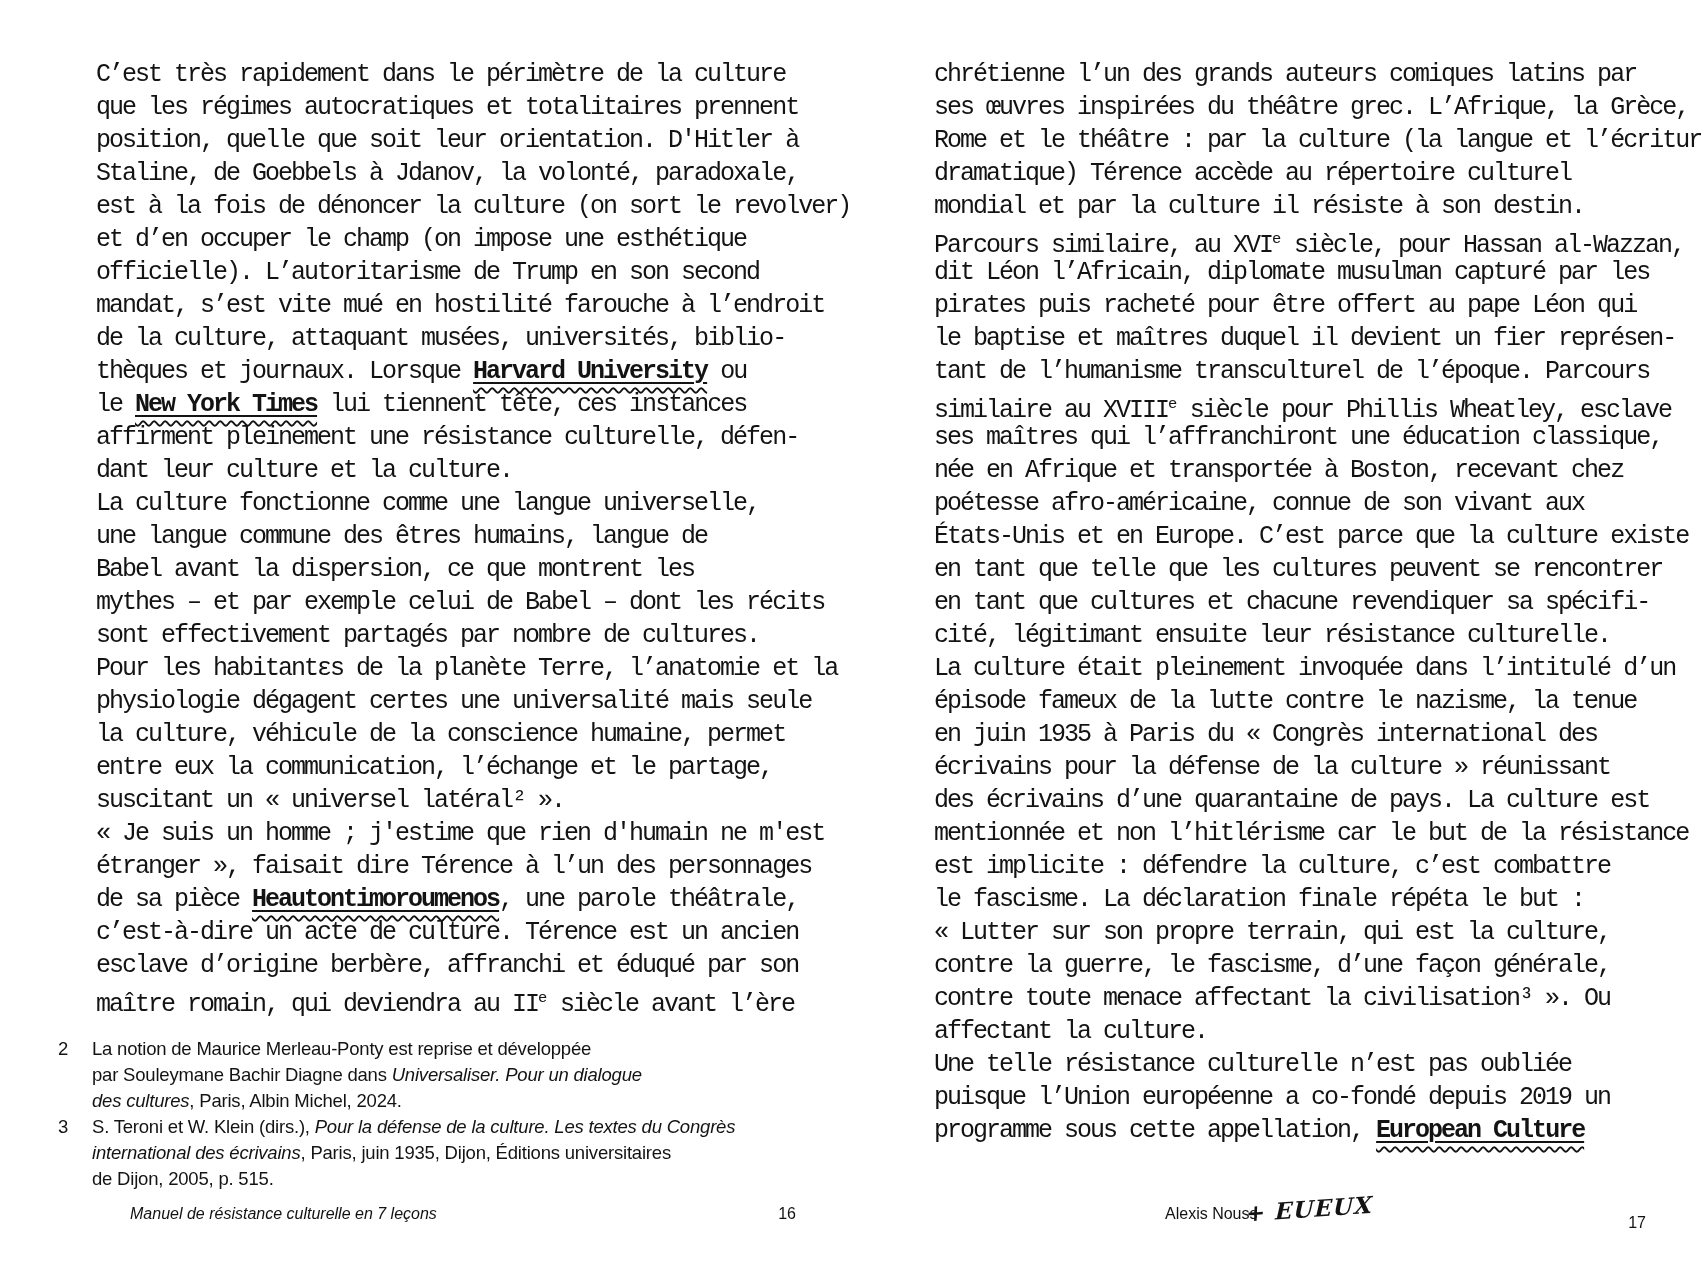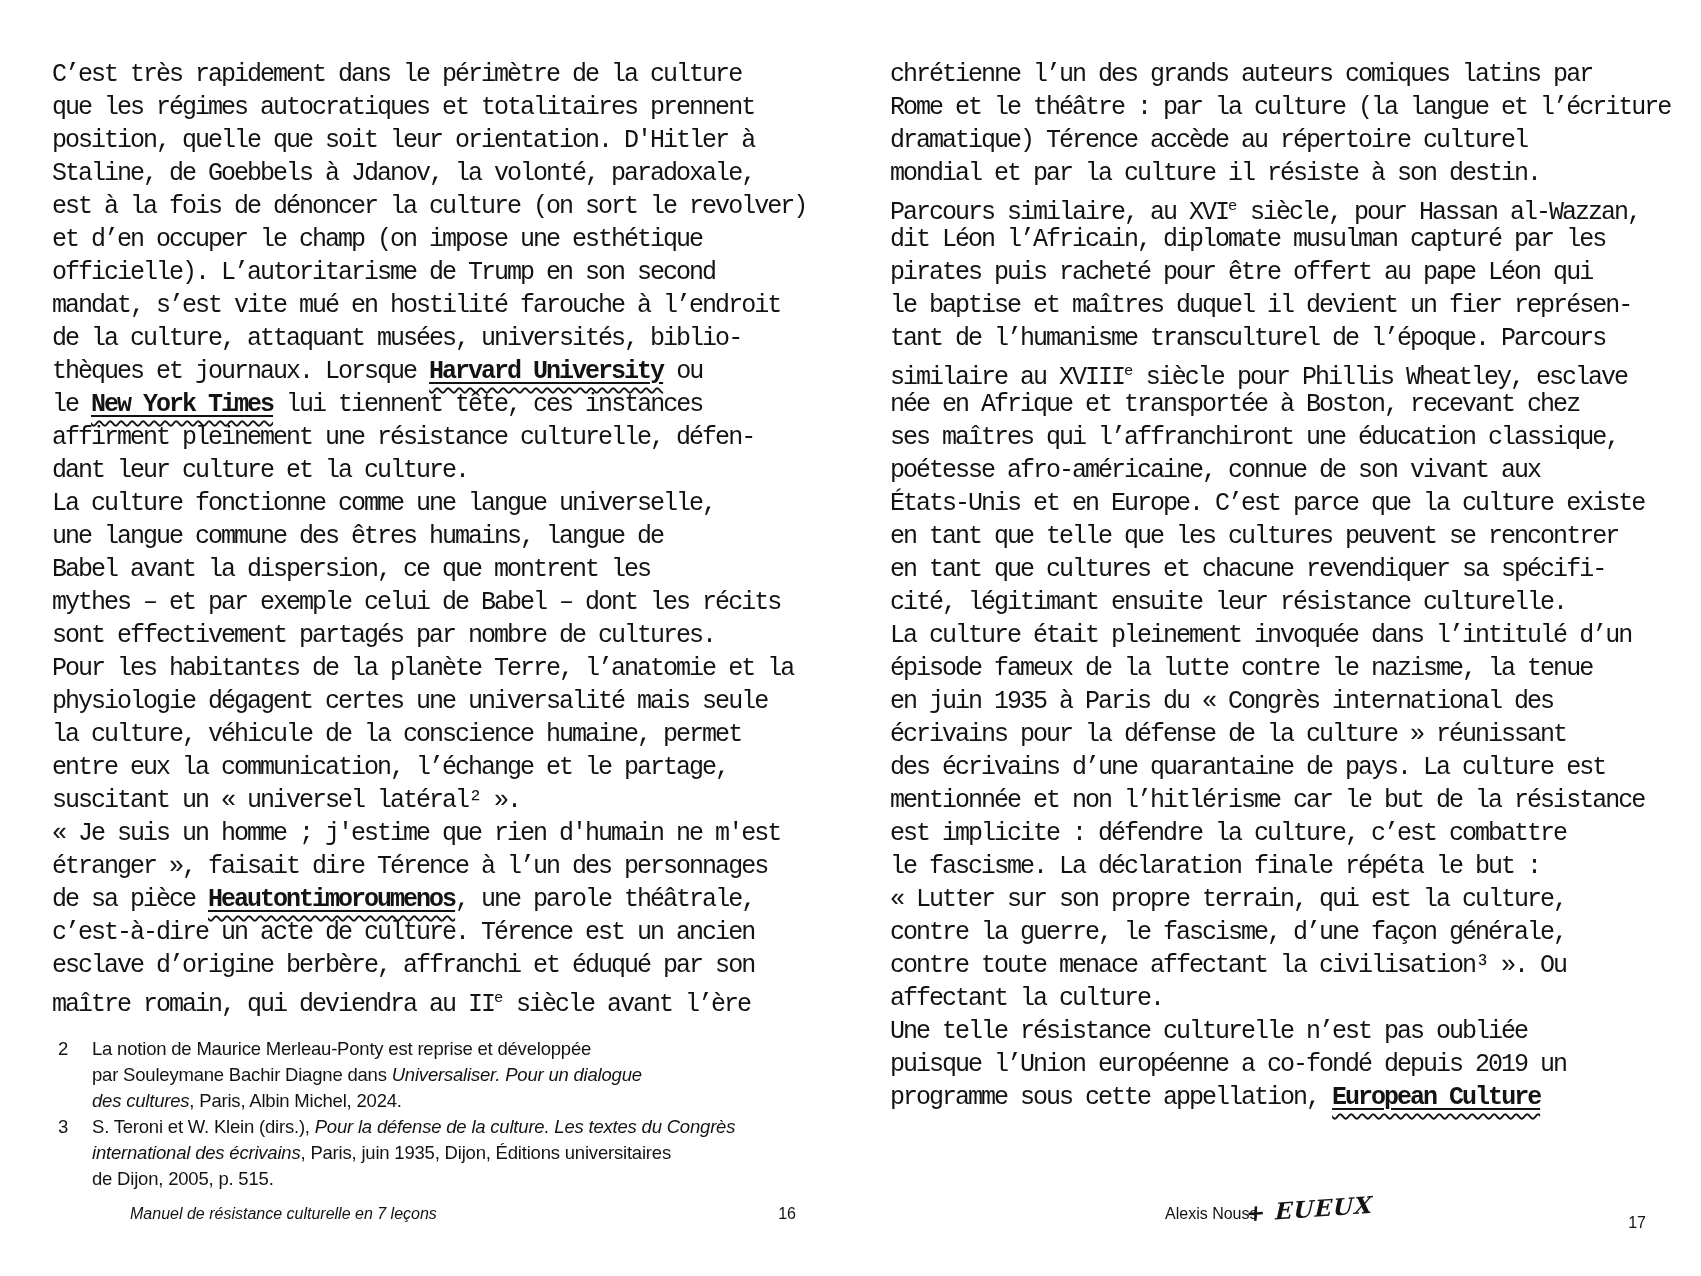--- a/index.html
+++ b/index.html
@@ -1,18 +1,18 @@
 <!DOCTYPE html>
 <html><head>
 <meta charset="utf-8">
 <style>
   html,body{margin:0;padding:0;width:1701px;height:1276px;overflow:hidden;}
   body{background:#ffffff;color:#131313;position:relative;
        font-family:"Liberation Sans",sans-serif;}
-  .page-body{position:absolute;top:58px;}
+  .page-body{position:absolute;top:58px;margin-left:44px;}
   #body-left{left:52px;width:760px;}
   #body-right{left:890px;width:760px;}
   .line{height:33px;line-height:33px;white-space:pre;
         font-family:"Liberation Mono","DejaVu Sans Mono",monospace;
         font-size:25px;letter-spacing:-2px;color:#131313;}
   .wavy{text-decoration-line:underline;text-decoration-style:wavy;
         text-decoration-thickness:1.5px;text-underline-offset:9px;
         text-decoration-color:#131313;}
   .ul{text-decoration-line:underline;text-decoration-style:solid;
       text-decoration-thickness:1.7px;text-underline-offset:4px;
@@ -66,31 +66,32 @@
     <div class="line">« Je suis un homme ; j'estime que rien d'humain ne m'est</div>
     <div class="line">étranger », faisait dire Térence à l’un des personnages</div>
     <div class="line">de sa pièce <span class="wavy"><span class="ul">Heautontimoroumenos</span></span>, une parole théâtrale,</div>
     <div class="line">c’est-à-dire un acte de culture. Térence est un ancien</div>
     <div class="line">esclave d’origine berbère, affranchi et éduqué par son</div>
     <div class="line">maître romain, qui deviendra au II<span class="sup">e</span> siècle avant l’ère</div>
   </div>
 
 <div id="body-right" class="page-body">
     <div class="line">chrétienne l’un des grands auteurs comiques latins par</div>
+    <div class="line">ses œuvres inspirées du théâtre grec. L’Afrique, la Grèce,</div>
     <div class="line">Rome et le théâtre : par la culture (la langue et l’écriture</div>
     <div class="line">dramatique) Térence accède au répertoire culturel</div>
     <div class="line">mondial et par la culture il résiste à son destin.</div>
     <div class="line">Parcours similaire, au XVI<span class="sup">e</span> siècle, pour Hassan al-Wazzan,</div>
     <div class="line">dit Léon l’Africain, diplomate musulman capturé par les</div>
     <div class="line">pirates puis racheté pour être offert au pape Léon qui</div>
     <div class="line">le baptise et maîtres duquel il devient un fier représen-</div>
     <div class="line">tant de l’humanisme transculturel de l’époque. Parcours</div>
     <div class="line">similaire au XVIII<span class="sup">e</span> siècle pour Phillis Wheatley, esclave</div>
+    <div class="line">ses maîtres qui l’affranchiront une éducation classique,</div>
     <div class="line">née en Afrique et transportée à Boston, recevant chez</div>
-    <div class="line">ses maîtres qui l’affranchiront une éducation classique,</div>
     <div class="line">poétesse afro-américaine, connue de son vivant aux</div>
     <div class="line">États-Unis et en Europe. C’est parce que la culture existe</div>
     <div class="line">en tant que telle que les cultures peuvent se rencontrer</div>
     <div class="line">en tant que cultures et chacune revendiquer sa spécifi-</div>
     <div class="line">cité, légitimant ensuite leur résistance culturelle.</div>
     <div class="line">La culture était pleinement invoquée dans l’intitulé d’un</div>
     <div class="line">épisode fameux de la lutte contre le nazisme, la tenue</div>
     <div class="line">en juin 1935 à Paris du « Congrès international des</div>
     <div class="line">écrivains pour la défense de la culture » réunissant</div>
     <div class="line">des écrivains d’une quarantaine de pays. La culture est</div>

